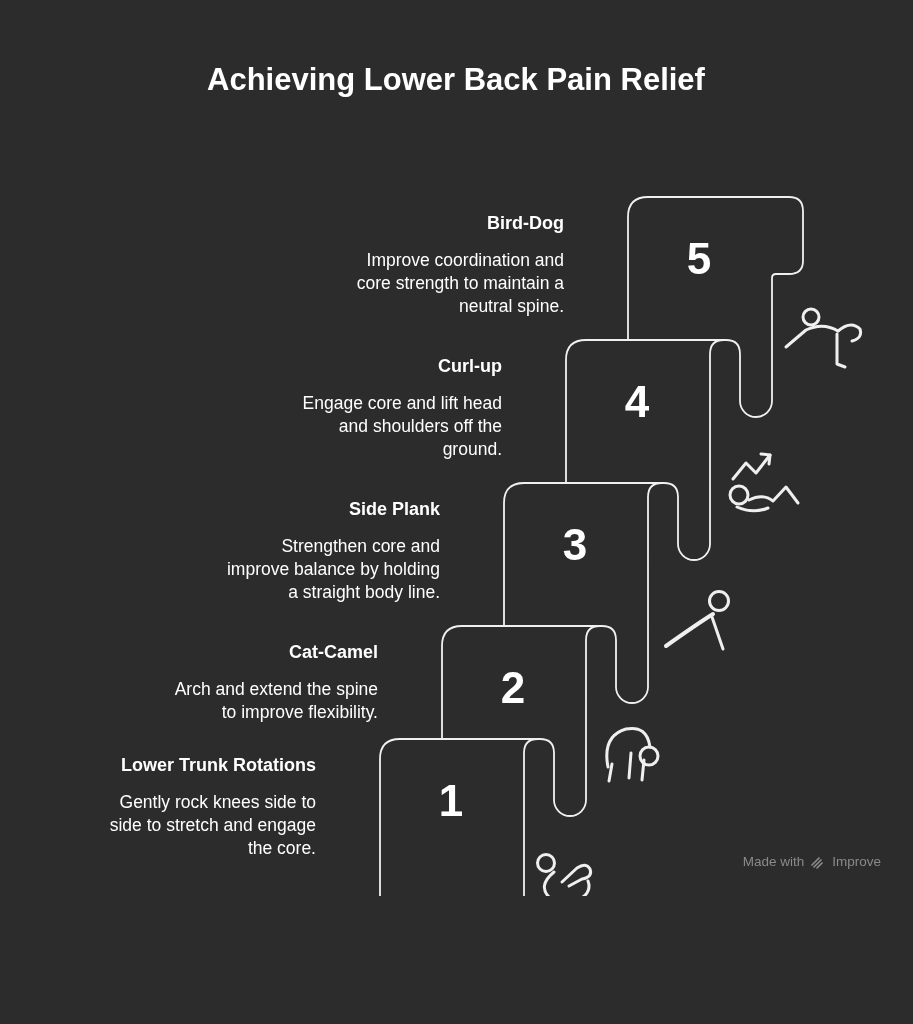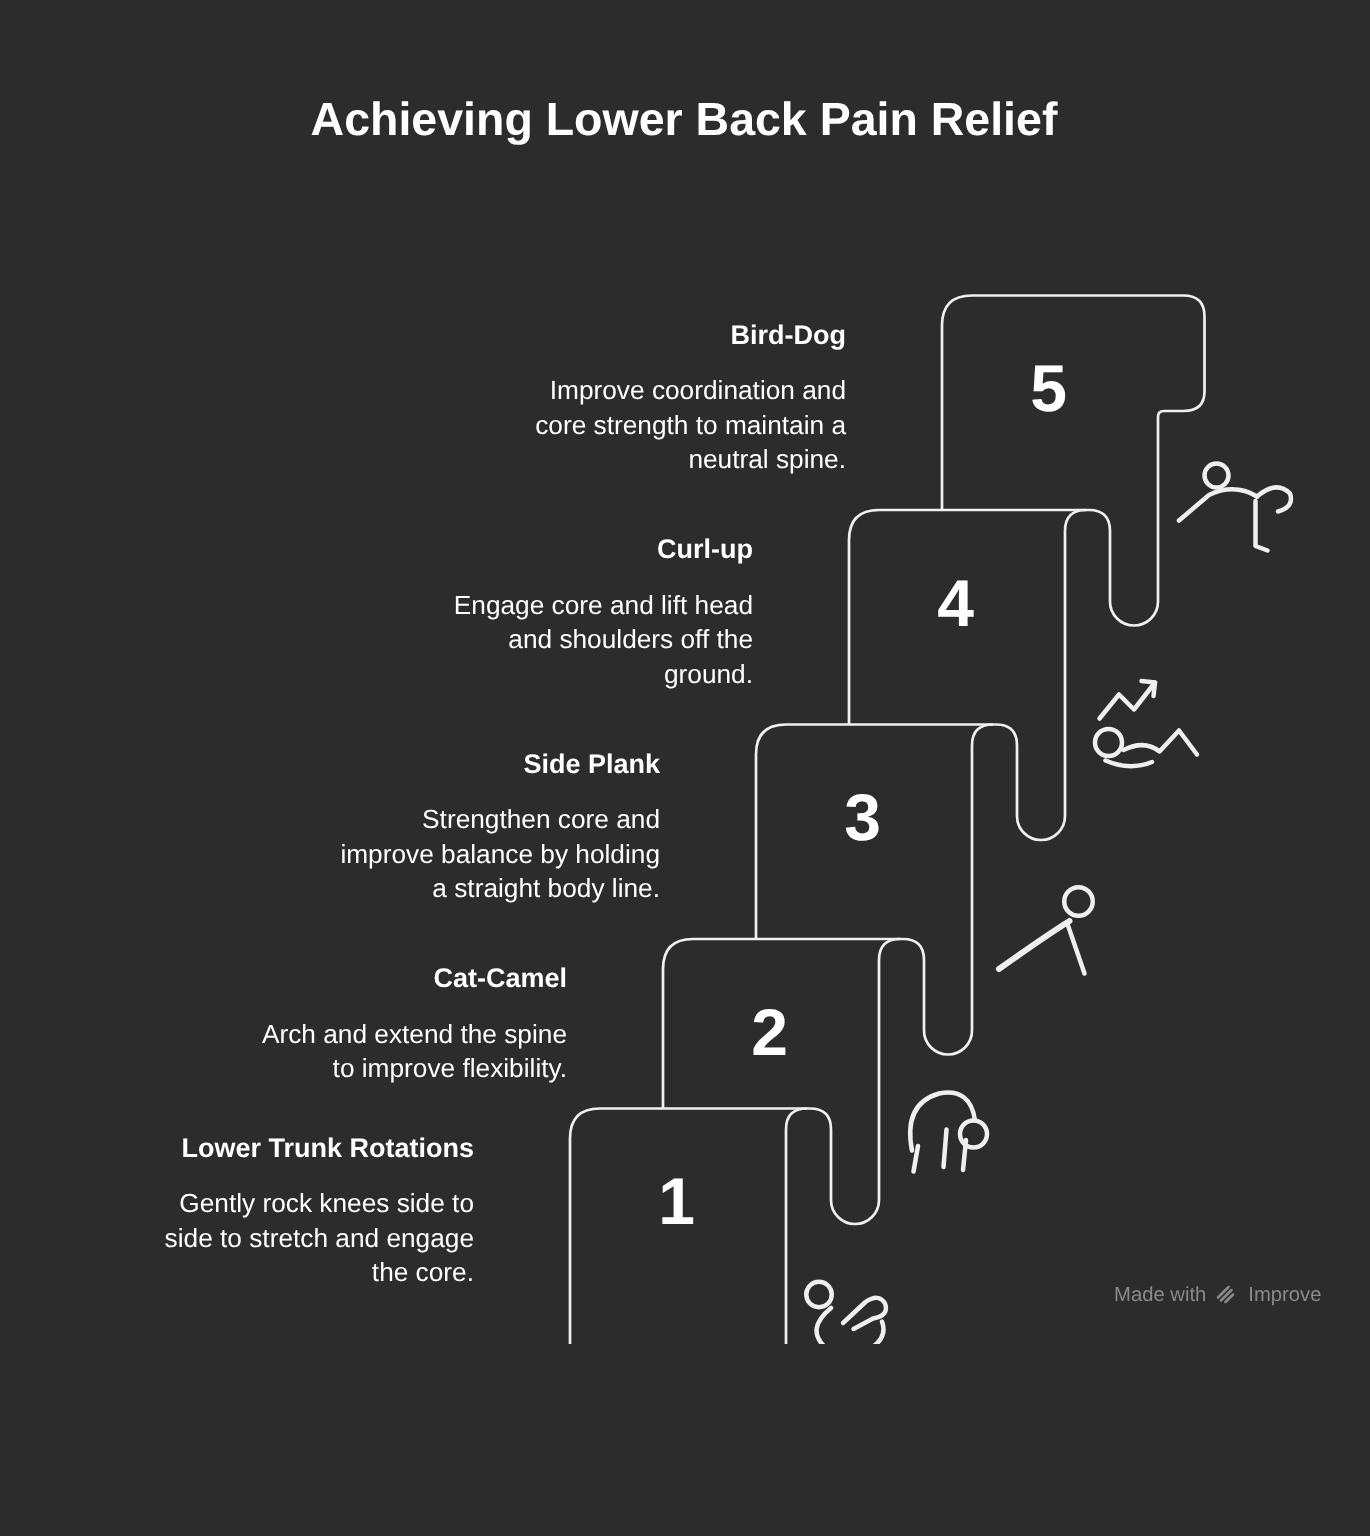--- a/index.html
+++ b/index.html
@@ -8,21 +8,21 @@
   svg text{font-family:"Liberation Sans",sans-serif;}
   .main-title{fill:#ffffff;font-size:31px;font-weight:bold;}
   .cardfill{fill:#2c2c2c;stroke:none;}
   .cardline{fill:none;stroke:#f0f0f0;stroke-width:1.8;}
   .ribbon{fill:none;stroke:#f0f0f0;stroke-width:1.8;}
   .num{fill:#ffffff;font-size:44px;font-weight:bold;text-anchor:middle;}
   .steptitle{fill:#ffffff;font-size:18px;font-weight:bold;text-anchor:end;}
   .stepdesc{fill:#ffffff;font-size:17.5px;text-anchor:end;}
   .icon{fill:none;stroke:#efefef;stroke-width:3;stroke-linecap:round;stroke-linejoin:round;}
   .icon-thick{stroke-width:4;}
-  .footer{position:absolute;right:32px;bottom:26px;display:flex;align-items:center;gap:6px;
+  .footer{position:absolute;right:32px;bottom:26px;display:flex;align-items:flex-start;gap:6px;
           color:#8a8a8a;font-size:13.5px;}
   .footer svg{display:block;}
 </style>
 </head>
 <body>
 
 <div class="stage">
   <svg width="913" height="1024" viewBox="0 0 913 1024">
 
     <text class="main-title" x="456" y="90" text-anchor="middle">Achieving Lower Back Pain Relief</text>

